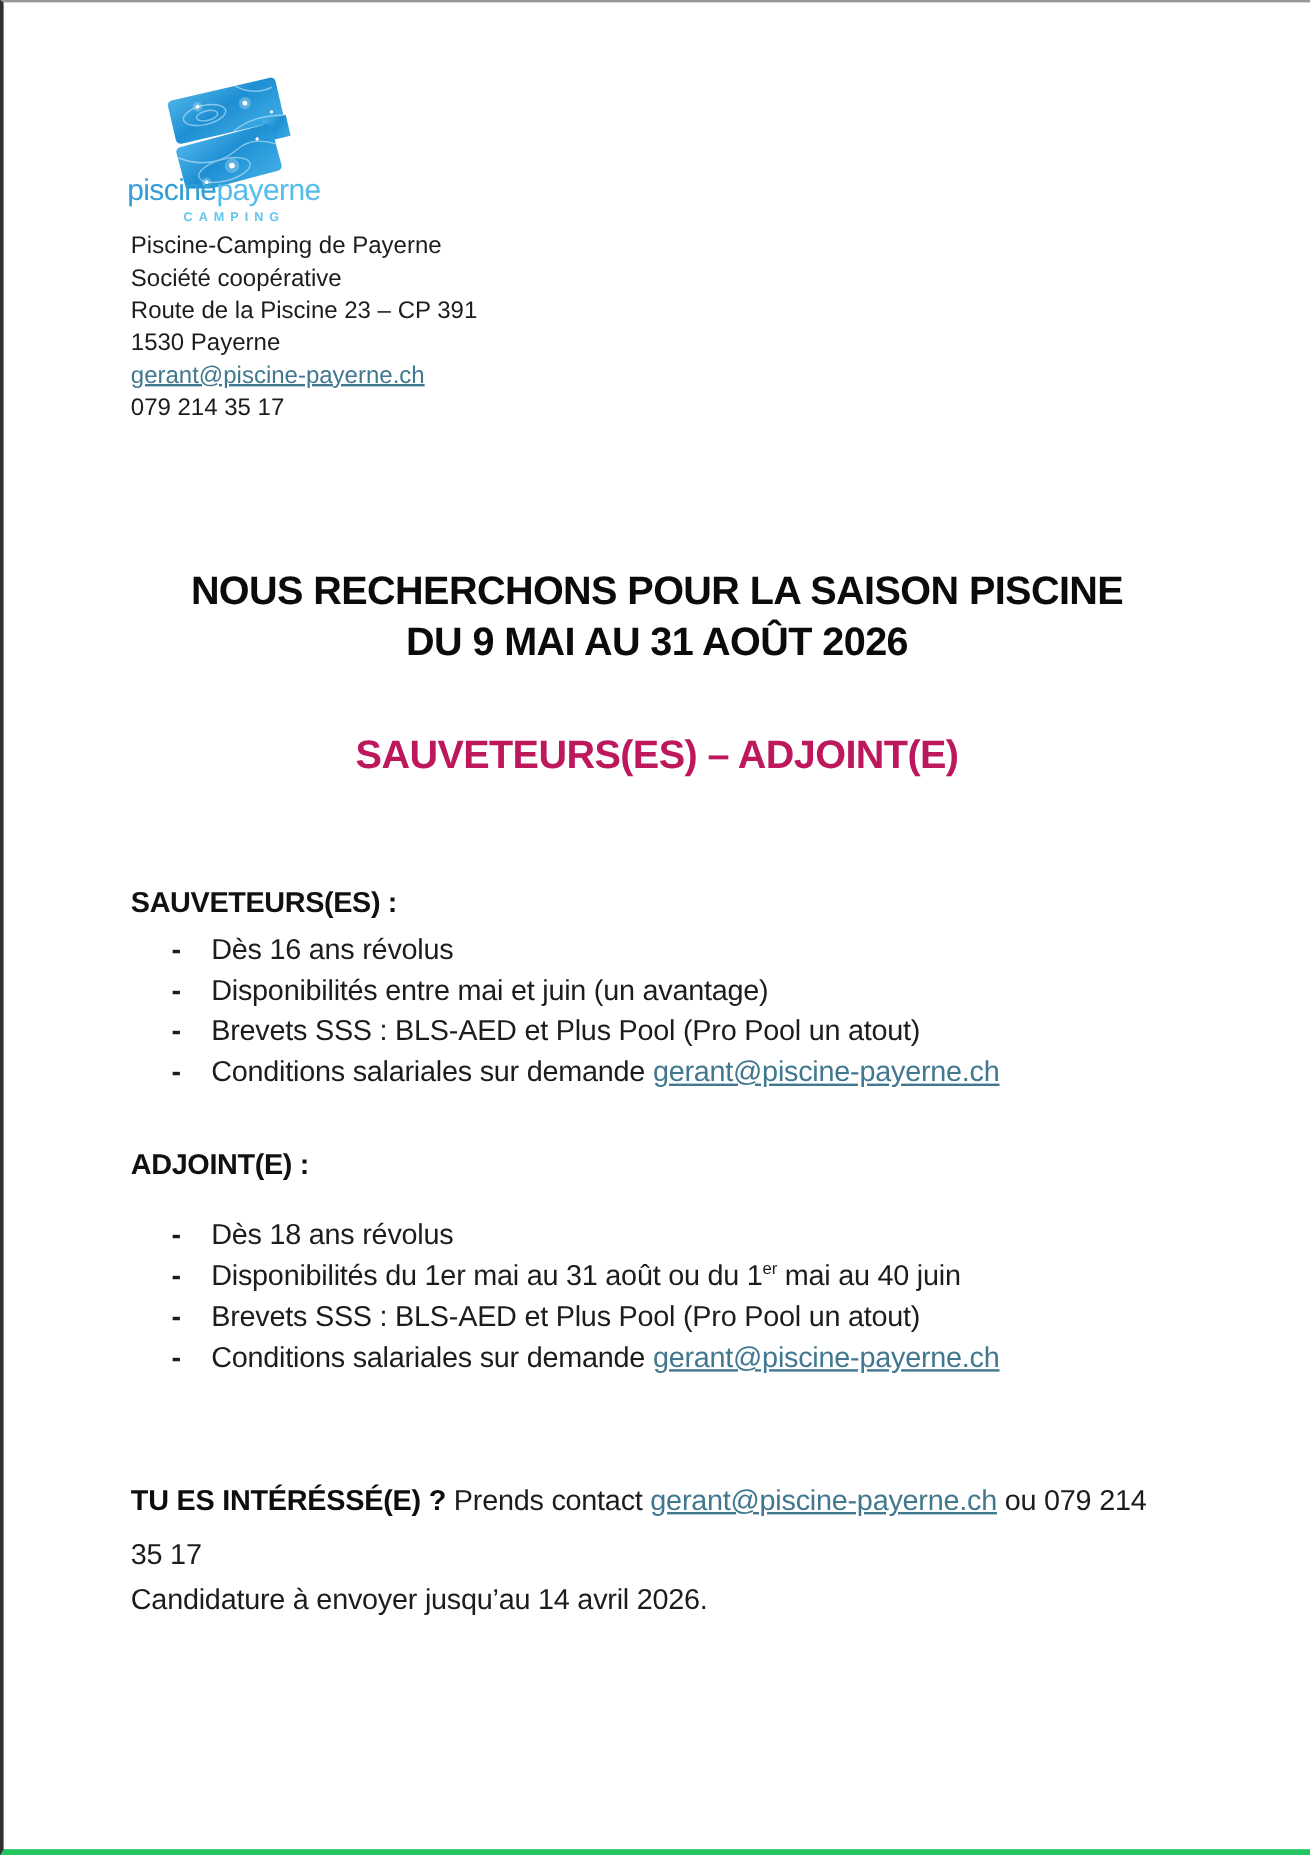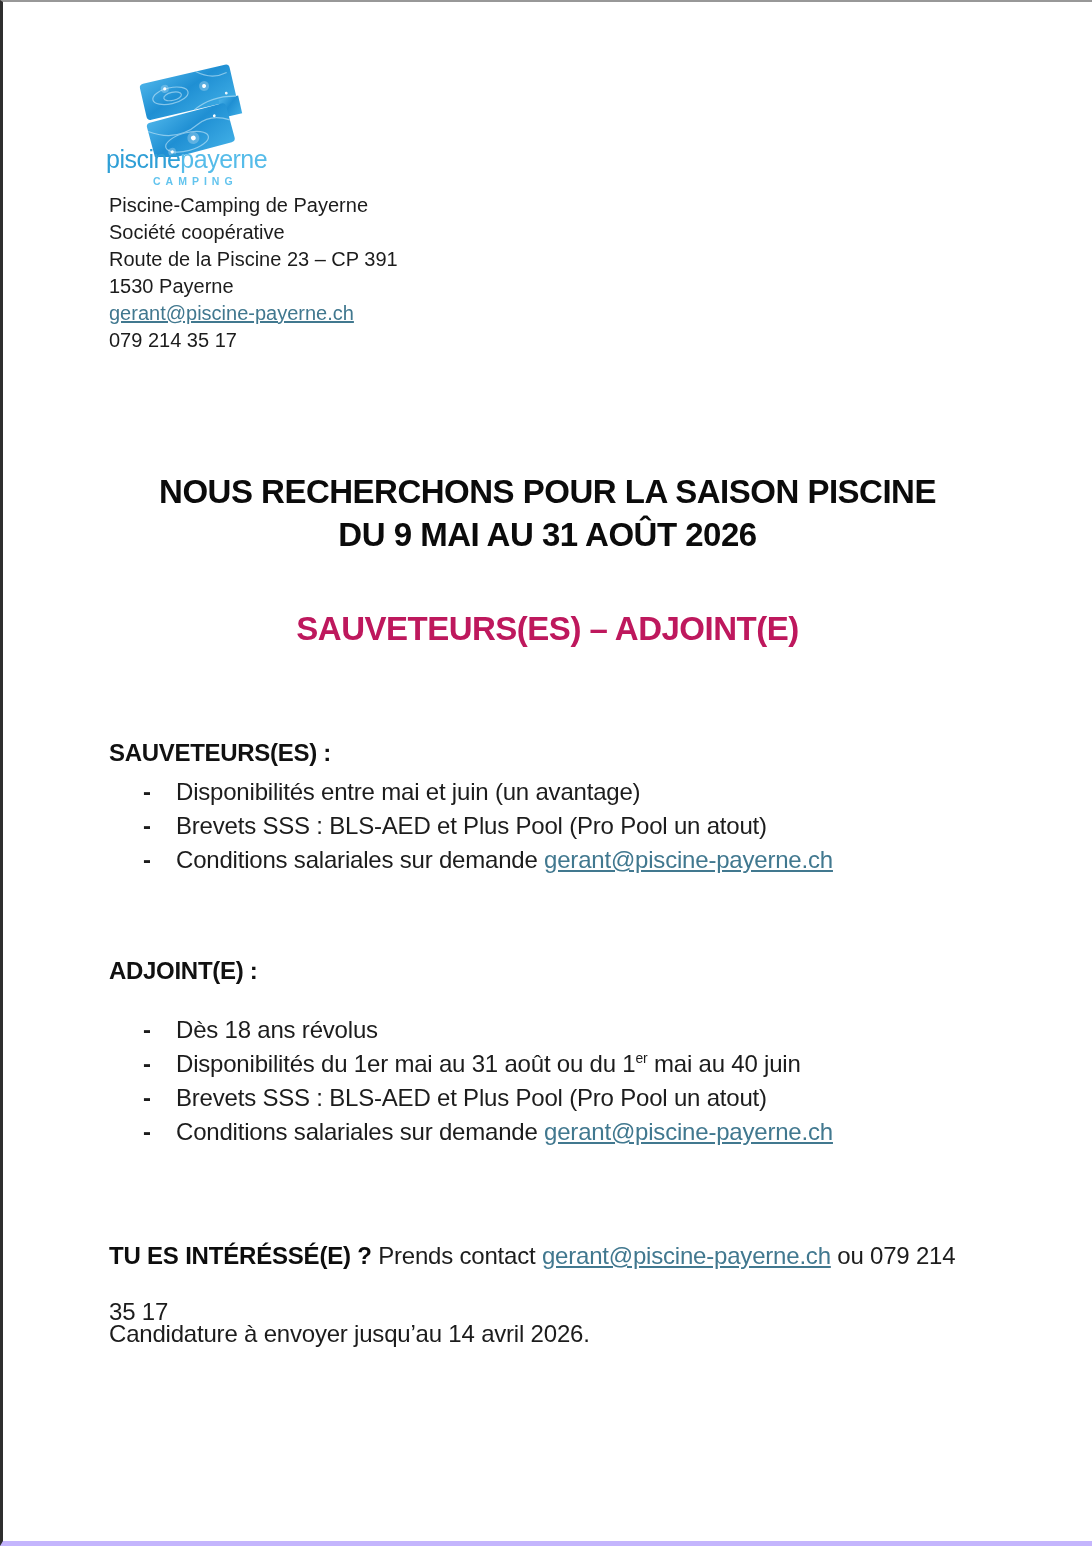--- a/index.html
+++ b/index.html
@@ -5,21 +5,21 @@
   * { margin:0; padding:0; box-sizing:border-box; }
   html,body { background:#ffffff; }
   body { font-family:"Liberation Sans", sans-serif; }
 
   .page {
     position:relative;
     width:1092px; height:1546px;
     background:#ffffff;
     border-left:3px solid #2f2f2f;
     border-top:2px solid #989898;
-    border-bottom:5px solid #c4b5fd;
+    border-bottom:5px solid #22c55e;
     overflow:hidden;
   }
 
   
   .logo-graphic { position:absolute; left:127px; top:60px; width:118px; height:95px; }
   .logo-wordmark {
     position:absolute; left:103px; top:143px;
     font-size:25px; letter-spacing:-0.5px; white-space:nowrap;
   }
   .wm-primary   { color:#2f9fd6; }
@@ -64,21 +64,21 @@
   }
   .sec1-list { top:773px; }
   .sec2-list { top:1011px; }
   ul.bullets li { line-height:34px; padding-left:34px; white-space:nowrap; }
   .dash { display:inline-block; width:33px; font-weight:700; }
   sup.ordinal { font-size:0.58em; vertical-align:super; line-height:0; }
 
   
   .contact {
     position:absolute; left:106px; top:1226px; width:870px;
-    font-size:24px; line-height:56px; color:#1c1c1c; letter-spacing:-0.2px;
+    font-size:24px; line-height:45px; color:#1c1c1c; letter-spacing:-0.2px;
   }
   .contact b { color:#0d0d0d; }
   .deadline {
     position:absolute; left:106px; top:1318px;
     font-size:24px; color:#1c1c1c; letter-spacing:-0.2px;
   }
 </style>
 </head>
 <body>
 
@@ -148,20 +148,21 @@
   </div>
 
   <div class="title-block">
     <div>NOUS RECHERCHONS POUR LA SAISON PISCINE</div>
     <div>DU 9 MAI AU 31 AOÛT 2026</div>
   </div>
   <div class="subtitle-block">SAUVETEURS(ES) – ADJOINT(E)</div>
 
   <div class="section-heading sec1-heading">SAUVETEURS(ES) :</div>
   <ul class="bullets sec1-list">
+    <li><span class="dash">-</span><span>Dès 16 ans révolus</span></li>
     <li><span class="dash">-</span><span>Disponibilités entre mai et juin (un avantage)</span></li>
     <li><span class="dash">-</span><span>Brevets SSS : BLS-AED et Plus Pool (Pro Pool un atout)</span></li>
     <li><span class="dash">-</span><span>Conditions salariales sur demande</span> <a class="email-link">gerant@piscine-payerne.ch</a></li>
   </ul>
 
   <div class="section-heading sec2-heading">ADJOINT(E) :</div>
   <ul class="bullets sec2-list">
     <li><span class="dash">-</span><span>Dès 18 ans révolus</span></li>
     <li><span class="dash">-</span><span>Disponibilités du 1er mai au 31 août ou du 1</span><sup class="ordinal">er</sup> <span>mai au 40 juin</span></li>
     <li><span class="dash">-</span><span>Brevets SSS : BLS-AED et Plus Pool (Pro Pool un atout)</span></li>

